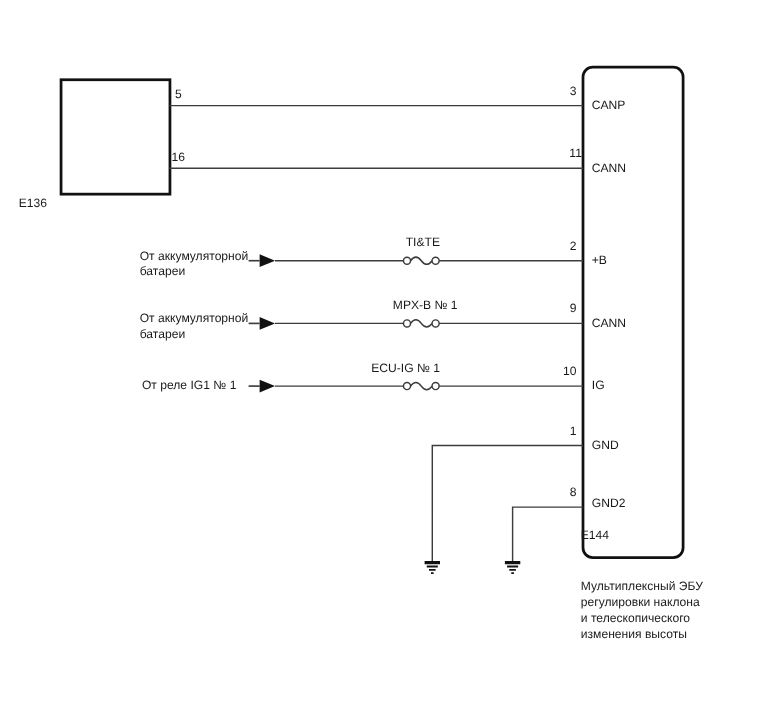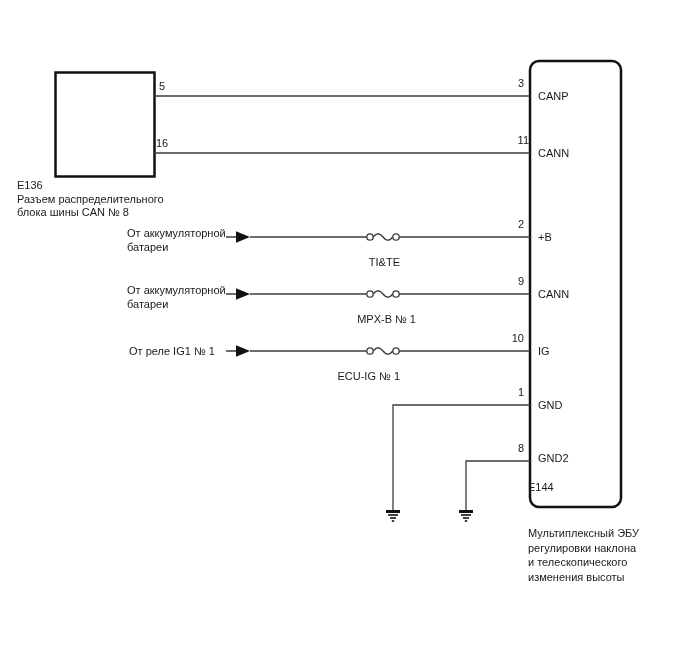--- a/index.html
+++ b/index.html
@@ -3,21 +3,21 @@
 <meta charset="utf-8">
 <style>
   html,body{margin:0;padding:0;background:#fff;}
   .canvas{
     position:relative;width:688px;height:658px;background:#ffffff;
     font-family:"Liberation Sans",sans-serif;color:#1a1a1a;overflow:hidden;
   }
   .canvas svg{position:absolute;left:0;top:0;}
   .t{position:absolute;font-size:11px;line-height:13px;white-space:pre-line;}
   .pin-num{font-size:11px;}
-  .r{width:120px;text-align:right;margin-top:41px;}
+  .r{width:120px;text-align:right;}
   .rn{width:100px;text-align:right;}
   .pinlbl{line-height:12px;}
 </style>
 </head>
 <body>
 
 <div class="canvas">
 
   <svg width="688" height="658" viewBox="0 0 688 658">
 
@@ -76,22 +76,20 @@
       <line x1="459" y1="511.5" x2="473" y2="511.5" stroke="#111111" stroke-width="3"></line>
       <line x1="461" y1="515" x2="471" y2="515" stroke="#111111" stroke-width="1.6"></line>
       <line x1="463" y1="518" x2="469" y2="518" stroke="#111111" stroke-width="1.6"></line>
       <line x1="464.8" y1="521" x2="467.2" y2="521" stroke="#111111" stroke-width="1.6"></line>
     </g>
   </svg>
 
   <div class="t pin-num" style="left:159px;top:80px">5</div>
   <div class="t pin-num" style="left:156px;top:137px">16</div>
   <div class="t" style="left:17px;top:179px">E136</div>
-  <div class="t" style="left:17px;top:193px">Разъем распределительного
-блока шины CAN № 8</div>
 
   <div class="t" style="left:127px;top:226px;line-height:14px">От аккумуляторной
 батареи</div>
   <div class="t" style="left:127px;top:283px;line-height:14px">От аккумуляторной
 батареи</div>
   <div class="t" style="left:129px;top:345px">От реле IG1 № 1</div>
 
   <div class="t r" style="left:280px;top:215px">TI&amp;TE</div>
   <div class="t r" style="left:296px;top:272px">MPX-B № 1</div>
   <div class="t r" style="left:280px;top:329px">ECU-IG № 1</div>

